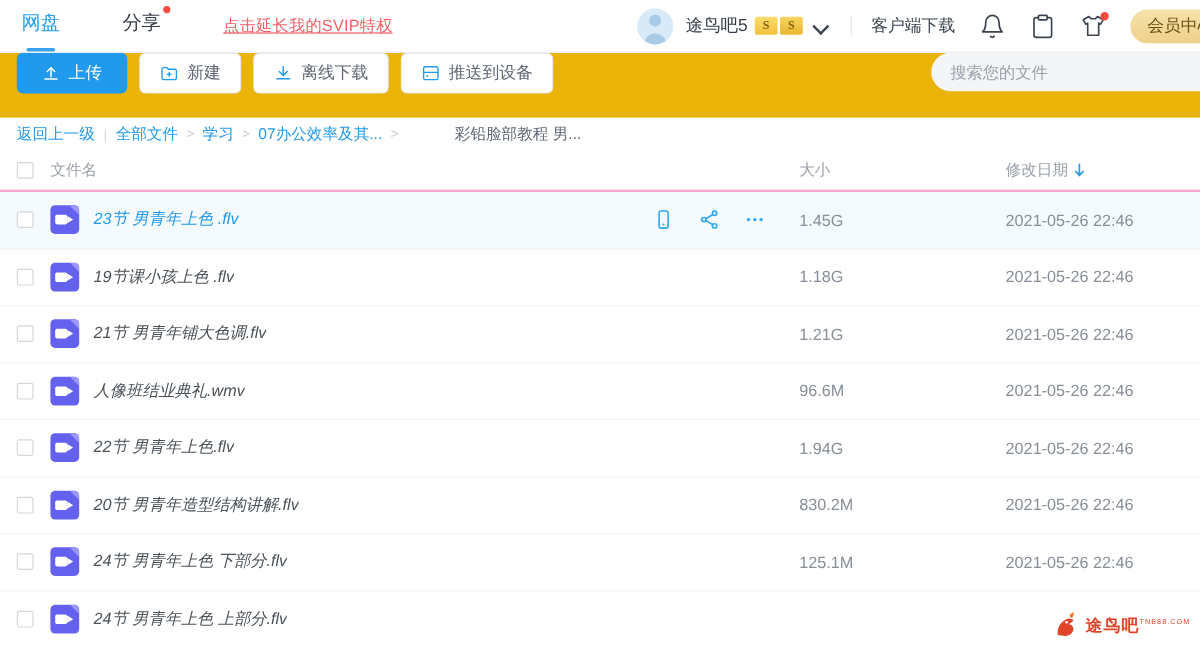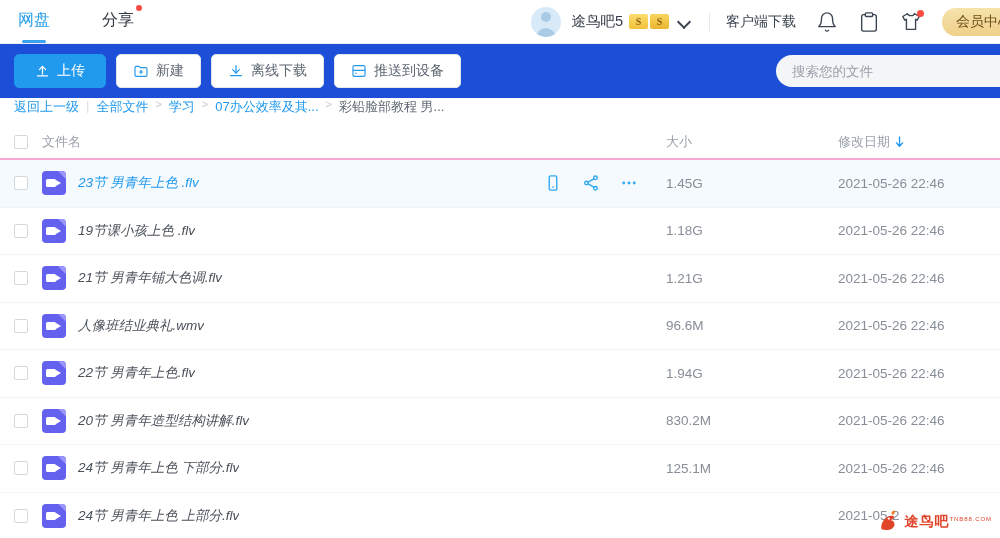--- a/index.html
+++ b/index.html
@@ -185,23 +185,22 @@
     white-space: nowrap;
     cursor: pointer;
     margin-right: -26px;
     overflow: hidden;
   }
 
   
   .toolbar {
     height: 54px;
     display: flex;
-    align-items: center;
     padding: 0 14px 0 14px;
-    background: #1d4ed8;
+    background: #eab308;
   }
   .btn {
     height: 34px;
     display: inline-flex;
     align-items: center;
     gap: 7px;
     padding: 0 16px;
     border-radius: 5px;
     font-size: 14px;
     cursor: pointer;
@@ -234,28 +233,29 @@
     color: #333;
     font-family: "Liberation Sans", "DejaVu Sans", sans-serif;
     margin-right: -30px;
   }
   .search-box::placeholder { color: #9aa0aa; }
 
   
   .breadcrumb {
     height: 28px;
     display: flex;
+    align-items: center;
     padding: 0 0 0 14px;
     font-size: 13px;
     white-space: nowrap;
   }
   .crumb-back { color: #2199ed; cursor: pointer; }
   .crumb-div { color: #dcdfe3; margin: 0 7px; }
   .crumb { color: #2199ed; cursor: pointer; }
-  .crumb.last { color: #5f6773; cursor: default; }
+  .crumb.last { color: #5f6773; cursor: default; margin-left: 40px; }
   .crumb-arrow { color: #c4c9d0; margin: 0 7px; font-size: 11px; }
 
   
   .table { width: 100%; padding: 0; }
   .thead {
     display: flex;
     align-items: center;
     height: 34px;
     border-bottom: 2px solid #f9a8d4;
     font-size: 13px;
@@ -379,20 +379,21 @@
   <div class="nav-tabs">
     <div class="nav-tab active">
       <span>网盘</span>
     </div>
     <div class="nav-tab">
       <span>分享</span>
       <span class="reddot"></span>
     </div>
   </div>
 
+  <a class="svip-link">点击延长我的SVIP特权</a>
 
   <div class="nav-right">
     <div class="avatar"></div>
     <span class="username">途鸟吧5</span>
     <span class="sbadge">S</span>
     <span class="sbadge second">S</span>
     <span class="chev"></span>
 
     <span class="nav-sep"></span>
 
@@ -729,21 +730,20 @@
               <circle cx="6" cy="12" r="2.4"></circle>
               <path d="M8.2 10.9l7.6-4.3M8.2 13.1l7.6 4.3"></path>
             </svg>
             <svg class="act" viewBox="0 0 24 24" fill="#2fa8f0">
               <circle cx="5" cy="12" r="1.9"></circle>
               <circle cx="12" cy="12" r="1.9"></circle>
               <circle cx="19" cy="12" r="1.9"></circle>
             </svg>
           </span>
         </div>
-        <div class="c-date">2021-05-2</div>
       </div>
     </div>
 </div>
 
 <div class="watermark">
   <svg width="26" height="26" viewBox="0 0 32 32">
     <path d="M8 26c-1-6 2-12 7-15 3-2 7-2 9 0-1 2-3 3-5 4 3 0 5 2 5 5 0 4-4 7-8 7-3 0-7-1-8-1z" fill="#e0452a"></path>
     <path d="M20 6c1-2 3-3 5-3-1 2-1 4-2 5-1 1-2 0-3-2z" fill="#f07c2a"></path>
     <circle cx="17" cy="13" r="1.4" fill="#ffffff"></circle>
   </svg>

